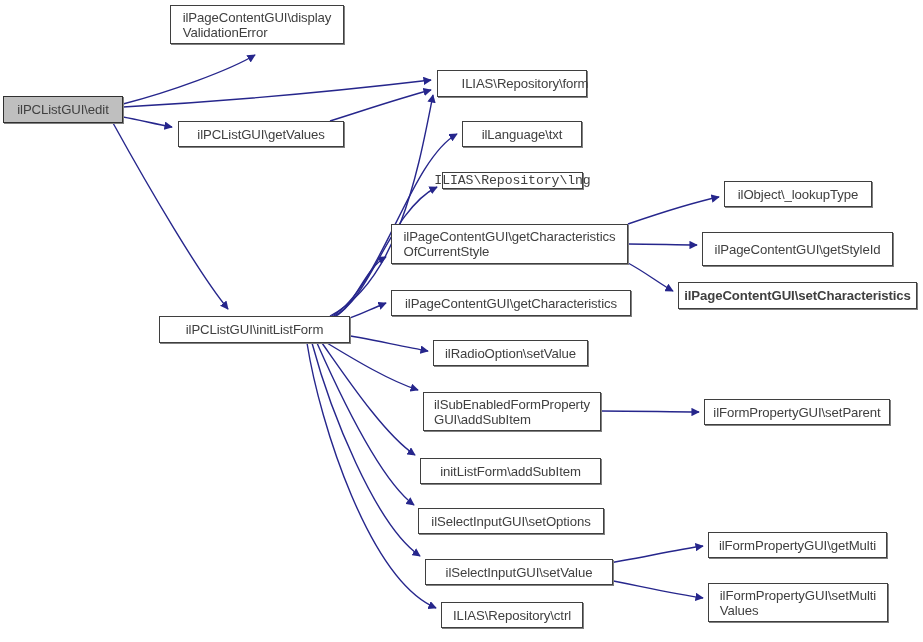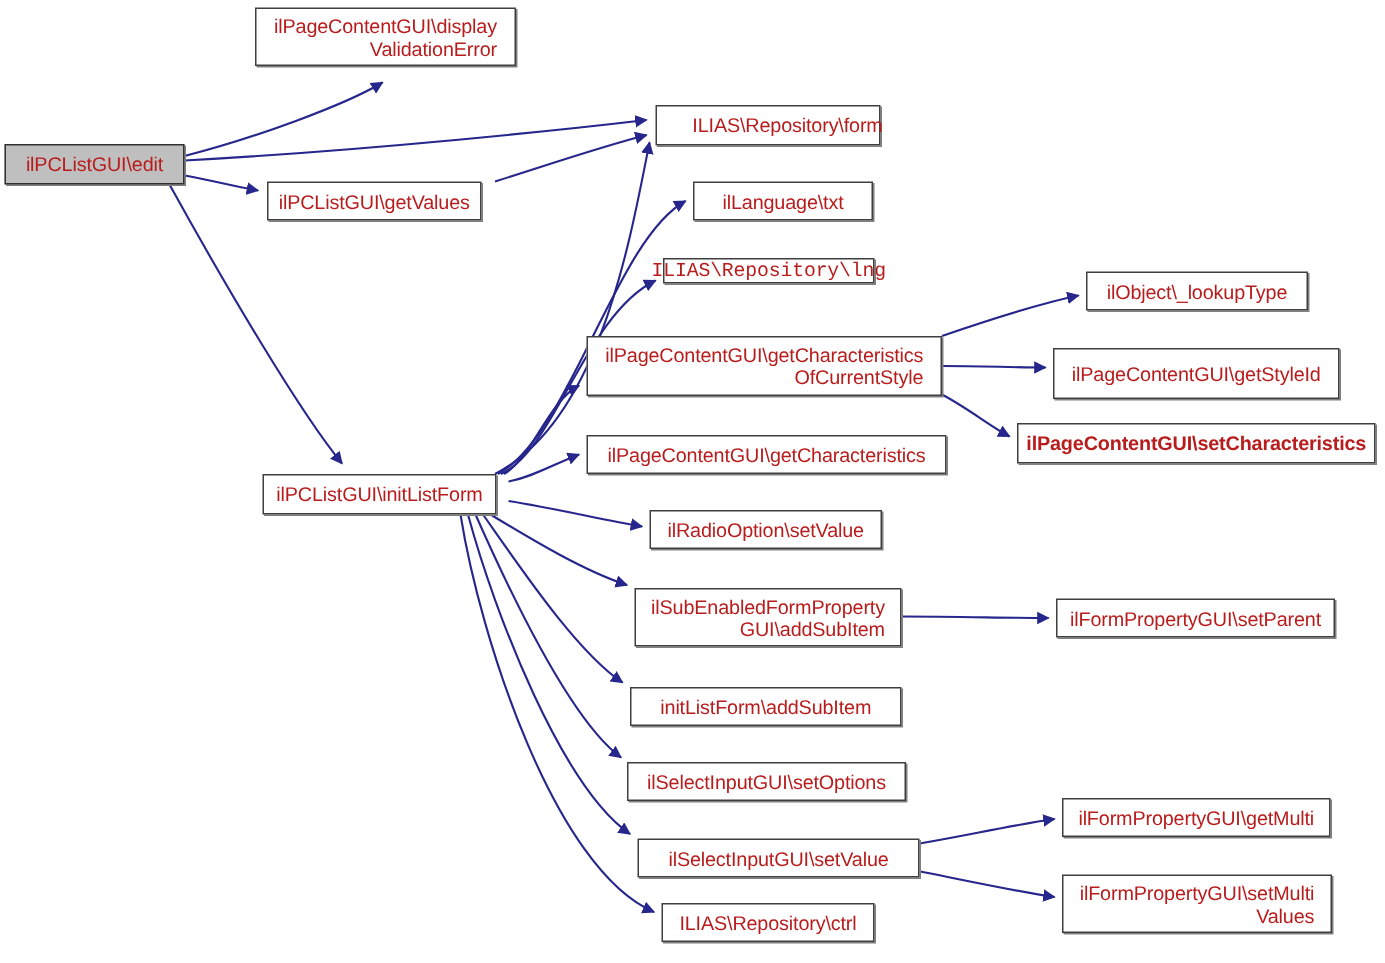--- a/index.html
+++ b/index.html
@@ -10,27 +10,27 @@
     background:#ffffff;
     font-family:"Liberation Sans", sans-serif;
     overflow:hidden;
   }
   #edges{position:absolute;left:0;top:0;width:923px;height:642px;}
   .node{
     position:absolute;
     box-sizing:border-box;
     border:1px solid #3f3f3f;
     background:#ffffff;
-    color:#b91c1c;
+    color:#404040;
     font-size:13.2px;
     line-height:15px;
     display:flex;
     align-items:center;
     justify-content:center;
-    text-align:right;
+    text-align:left;
     white-space:pre-line;
     letter-spacing:-0.1px;
     box-shadow:1px 1px 0 0 #808080;
     z-index:2;
   }
   .node.root{
     background:#bfbfbf;
     border-color:#303030;
   }
 </style>
@@ -68,27 +68,27 @@
         <path d="M601,411 C640,411 670,412 699,412" marker-end="url(#arrow)"></path>
         <path d="M598,565 C640,558 675,550 703,546" marker-end="url(#arrow)"></path>
         <path d="M598,578 C640,586 675,594 703,598" marker-end="url(#arrow)"></path>
       </g>
   </svg>
 
   <div id="node-layer">
       <div class="node root" style="left: 3px; top: 96px; width: 120px; height: 27px;">ilPCListGUI\edit</div>
       <div class="node" style="left: 170px; top: 5px; width: 174px; height: 39px;">ilPageContentGUI\display
 ValidationError</div>
-      <div class="node" style="left: 178px; top: 121px; width: 143px; height: 26px;">ilPCListGUI\getValues</div>
+      <div class="node" style="left: 178px; top: 121px; width: 166px; height: 26px;">ilPCListGUI\getValues</div>
       <div class="node" style="left: 437px; top: 70px; width: 150px; height: 27px; padding-left: 26px;">ILIAS\Repository\form</div>
       <div class="node" style="left: 462px; top: 121px; width: 120px; height: 26px;">ilLanguage\txt</div>
       <div class="node" style="left: 442px; top: 172px; width: 141px; height: 17px; font-family: Liberation Mono, monospace;">ILIAS\Repository\lng</div>
       <div class="node" style="left: 391px; top: 224px; width: 237px; height: 40px;">ilPageContentGUI\getCharacteristics
 OfCurrentStyle</div>
-      <div class="node" style="left: 175px; top: 316px; width: 156px; height: 27px;">ilPCListGUI\initListForm</div>
+      <div class="node" style="left: 159px; top: 316px; width: 191px; height: 27px;">ilPCListGUI\initListForm</div>
       <div class="node" style="left: 724px; top: 181px; width: 148px; height: 26px;">ilObject\_lookupType</div>
       <div class="node" style="left: 702px; top: 232px; width: 191px; height: 34px;">ilPageContentGUI\getStyleId</div>
       <div class="node" style="left: 678px; top: 282px; width: 239px; height: 27px; font-weight: bold;">ilPageContentGUI\setCharacteristics</div>
       <div class="node" style="left: 391px; top: 290px; width: 240px; height: 26px;">ilPageContentGUI\getCharacteristics</div>
       <div class="node" style="left: 433px; top: 340px; width: 155px; height: 26px;">ilRadioOption\setValue</div>
       <div class="node" style="left: 423px; top: 392px; width: 178px; height: 39px;">ilSubEnabledFormProperty
 GUI\addSubItem</div>
       <div class="node" style="left: 420px; top: 458px; width: 181px; height: 26px;">initListForm\addSubItem</div>
       <div class="node" style="left: 418px; top: 508px; width: 186px; height: 26px;">ilSelectInputGUI\setOptions</div>
       <div class="node" style="left: 425px; top: 559px; width: 188px; height: 26px;">ilSelectInputGUI\setValue</div>

